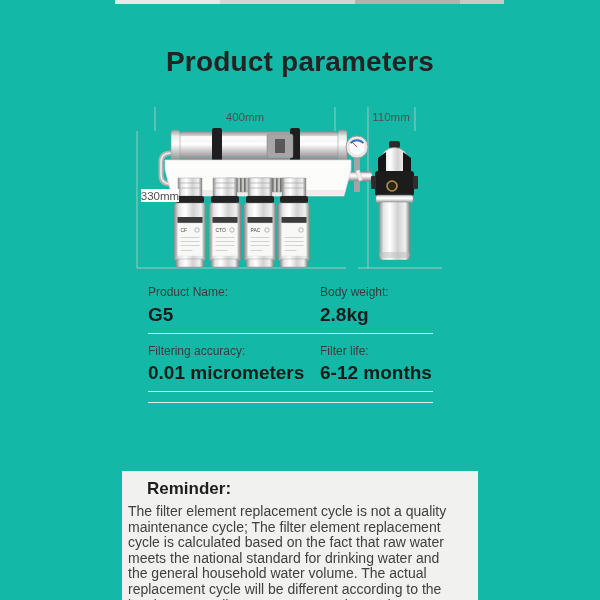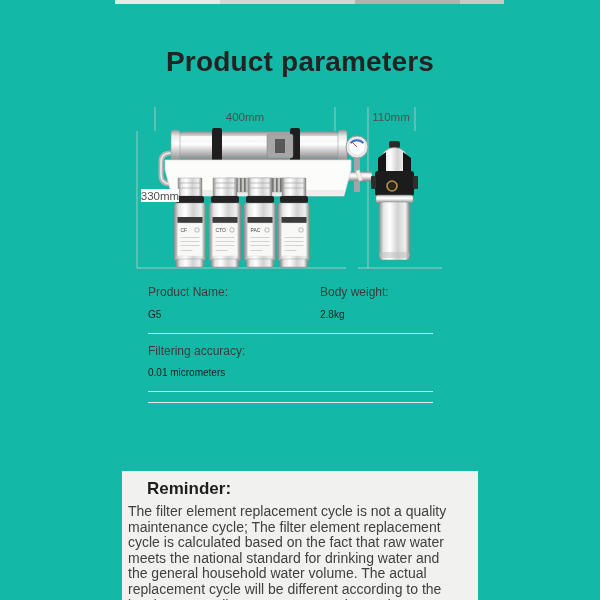--- a/index.html
+++ b/index.html
@@ -15,21 +15,21 @@
   .title{
     position:absolute;top:46px;left:0;width:100%;text-align:center;
     font-size:28px;font-weight:bold;color:#232323;letter-spacing:0.2px;
   }
 
   .figure{position:absolute;left:125px;top:103px;}
 
   .specs{position:absolute;left:148px;top:285px;width:360px;}
   .spec-row{display:grid;grid-template-columns:172px 1fr;}
   .spec-label{font-size:12px;line-height:15.5px;color:#3b3b3b;margin-bottom:5px;}
-  .spec-value{font-size:10px;line-height:17px;font-weight:normal;color:#1b1b1b;}
+  .spec-value{font-size:19px;line-height:17px;font-weight:bold;color:#1b1b1b;}
   .divider{width:285px;height:1px;background:#e6e6e5;margin:10px 0 10px 0;}
 
   .reminder{
     position:absolute;left:122px;top:471px;width:356px;box-sizing:border-box;
     padding:8px 20px 12px 6px;background:#f1f1ef;
   }
   .reminder h2{margin:0 0 5px 19px;font-size:17px;line-height:20px;color:#1e1e1e;font-weight:bold;}
   .reminder p{margin:0;font-size:14px;line-height:15.6px;color:#404040;}
 
   svg text{font-family:"Liberation Sans", sans-serif;}
@@ -210,20 +210,22 @@
         <div class="spec-value">2.8kg</div>
       </div>
     </div>
     <div class="divider"></div>
     <div class="spec-row">
       <div>
         <div class="spec-label">Filtering accuracy:</div>
         <div class="spec-value">0.01 micrometers</div>
       </div>
       <div>
+        <div class="spec-label">Filter life:</div>
+        <div class="spec-value">6-12 months</div>
       </div>
     </div>
     <div class="divider"></div>
     <div class="divider"></div>
   </div>
 
   <div class="reminder" style="background-color: rgb(241, 241, 239);">
     <h2>Reminder:</h2>
     <p>The filter element replacement cycle is not a quality maintenance cycle; The filter element replacement cycle is calculated based on the fact that raw water meets the national standard for drinking water and the general household water volume. The actual replacement cycle will be different according to the local water quality, water consumption and season; Only when the filter element is replaced in time, we can drink safe and clean water.</p>
   </div>

